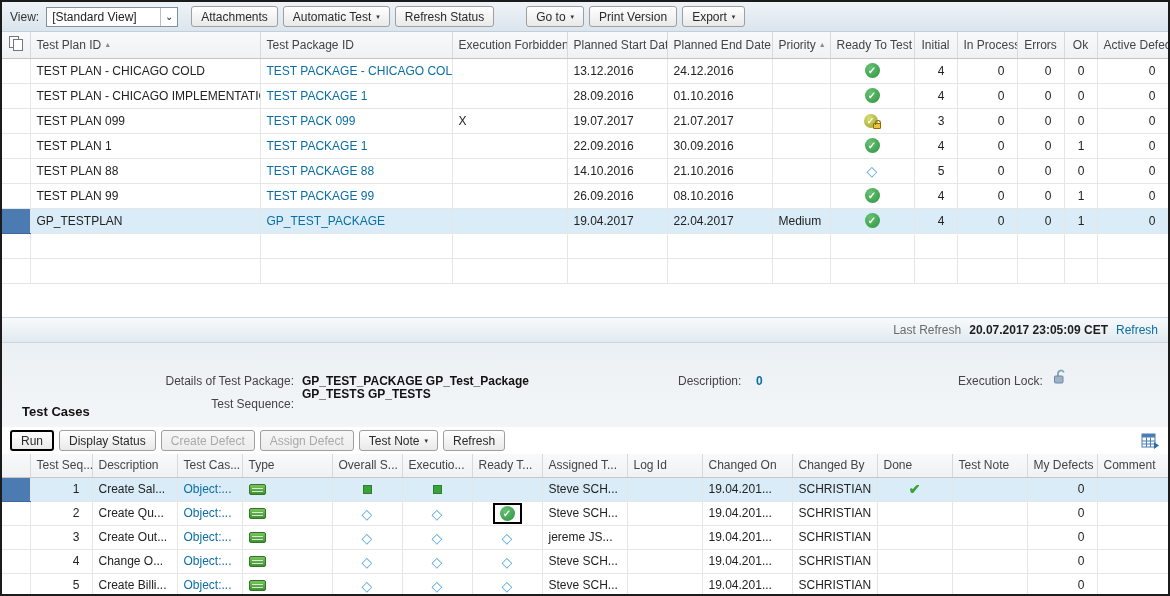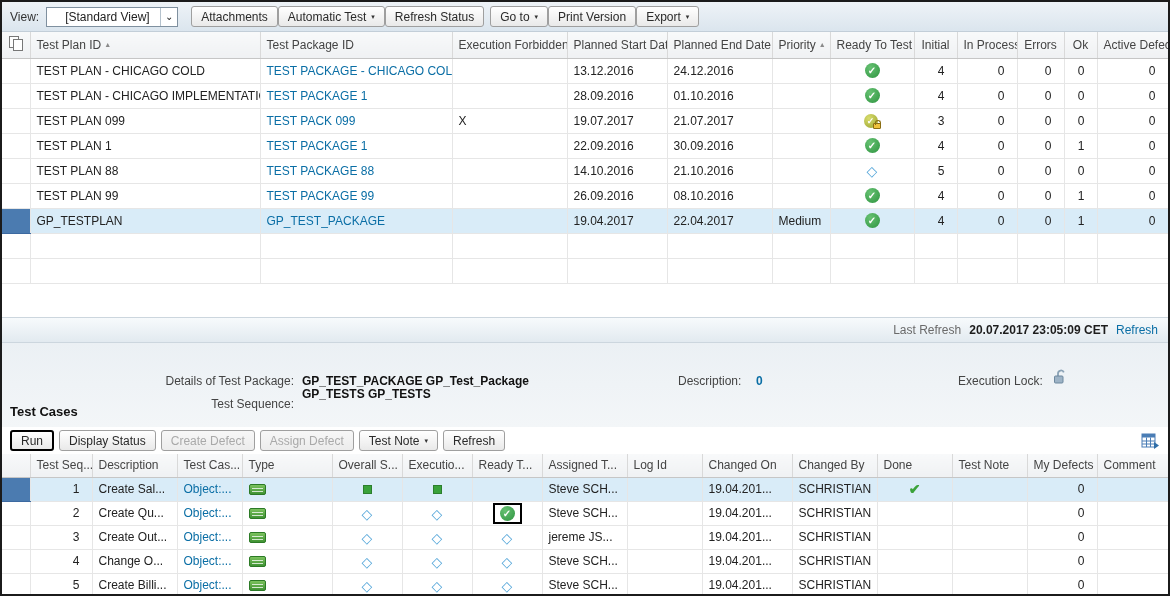--- a/index.html
+++ b/index.html
@@ -3,27 +3,27 @@
 <meta charset="utf-8">
 <style>
 *{box-sizing:border-box;margin:0;padding:0}
 body{font-family:"Liberation Sans",sans-serif;background:#fff;}
 .screen{position:relative;width:1170px;height:596px;background:#fff;border:2px solid #1b1b1b;font-size:12px;color:#222;overflow:hidden}
 
 
 .top-toolbar{position:absolute;left:0;top:0;width:1166px;height:30px;display:flex;align-items:center;gap:5px;padding:0 8px;background:linear-gradient(#eef3f7,#dbe5ee);border-bottom:1px solid #c3ced8}
 .view-label{color:#333;margin-right:2px}
 .view-select{display:inline-flex;align-items:stretch;height:20px;width:132px;background:#fff;border:1px solid #7f909f;cursor:pointer;margin-right:8px}
-.view-select .val{flex:1;display:flex;align-items:center;padding-left:18px;overflow:hidden;white-space:nowrap}
+.view-select .val{flex:1;display:flex;align-items:center;padding-left:5px;overflow:hidden;white-space:nowrap}
 .view-select .arrow-box{width:17px;display:flex;align-items:center;justify-content:center;border-left:1px solid #b5c2cd;font-size:10px;color:#222}
 .btn{display:inline-flex;align-items:center;height:21px;padding:0 9px;background:linear-gradient(#ffffff,#e9e9e9);border:1px solid #9f9f9f;border-radius:3px;cursor:pointer;color:#2a2a2a;white-space:nowrap;font-size:12px}
 .btn.disabled{color:#a9a9a9;cursor:default;background:linear-gradient(#f7f7f7,#ececec)}
 .btn.emphasized{border:2px solid var(--annotation,#000)}
 .btn .menu-arrow{font-size:7px;margin-left:5px;color:#333}
-.group-gap{margin-left:6px}
+.group-gap{margin-left:27px}
 
 
 table{border-collapse:collapse;table-layout:fixed;width:1166px;background:#fff}
 th{height:26px;background:linear-gradient(#f8f9fa,#eff1f3);border-right:1px solid #d9d9d9;border-bottom:1px solid #c6c6c6;font-weight:normal;color:#444;text-align:left;padding:0 6px;overflow:hidden;white-space:nowrap}
 td{height:25px;border-right:1px solid #e6e6e6;border-bottom:1px solid #e6e6e6;padding:0 6px;overflow:hidden;white-space:nowrap;vertical-align:middle}
 .selcol{text-align:center;padding:0}
 .num{text-align:right;padding-right:12px}
 .center{text-align:center}
 .link{color:var(--link,#0a6ea5);text-decoration:none;cursor:pointer}
 tr.selected td{background:var(--selected-row,#d9ecf8)}
@@ -61,21 +61,21 @@
 .dp-lbl{color:#444}
 .dp-val{font-weight:bold;color:#111}
 .lbl-package{left:110px;top:31px;width:182px;text-align:right}
 .val-package{left:300px;top:31px}
 .lbl-attach{left:676px;top:31px}
 .val-attach{left:754px;top:31px;color:var(--link,#0a6ea5);font-weight:bold}
 .lbl-lock{left:956px;top:31px}
 .unlock-wrap{left:1050px;top:25px}
 .lbl-seq{left:110px;top:54px;width:182px;text-align:right}
 .val-seq{left:300px;top:44px}
-.tc-title{left:8px;top:61px;font-weight:bold;font-size:13px;color:#111}
+.tc-title{left:20px;top:61px;font-weight:bold;font-size:13px;color:#111}
 
 
 .tc-toolbar{position:absolute;left:0;top:425px;width:1166px;height:27px;background:#fff;display:flex;align-items:center;gap:5px;padding:0 8px}
 .export-grid{margin-left:auto;display:inline-flex;align-items:center;cursor:pointer}
 
 
 .tc-area{position:absolute;left:0;top:452px;width:1166px;height:142px;overflow:hidden}
 .tc-area th{height:23px}
 .tc-area td{height:24px}
 </style>
@@ -83,21 +83,21 @@
 <body>
 
 <div class="screen">
 
   <div class="top-toolbar">
     <span class="view-label">View:</span>
     <span class="view-select">
       <span class="val">[Standard View]</span>
       <span class="arrow-box">⌄</span>
     </span>
-    <span id="top-buttons" style="display:inline-flex;align-items:flex-start">
+    <span id="top-buttons" style="display:inline-flex;gap:5px;align-items:flex-start">
         <span class="btn">
           <span class="btn-label">Attachments</span>
         </span>
         <span class="btn">
           <span class="btn-label">Automatic Test</span>
           <span class="menu-arrow">▾</span>
         </span>
         <span class="btn">
           <span class="btn-label">Refresh Status</span>
         </span>

